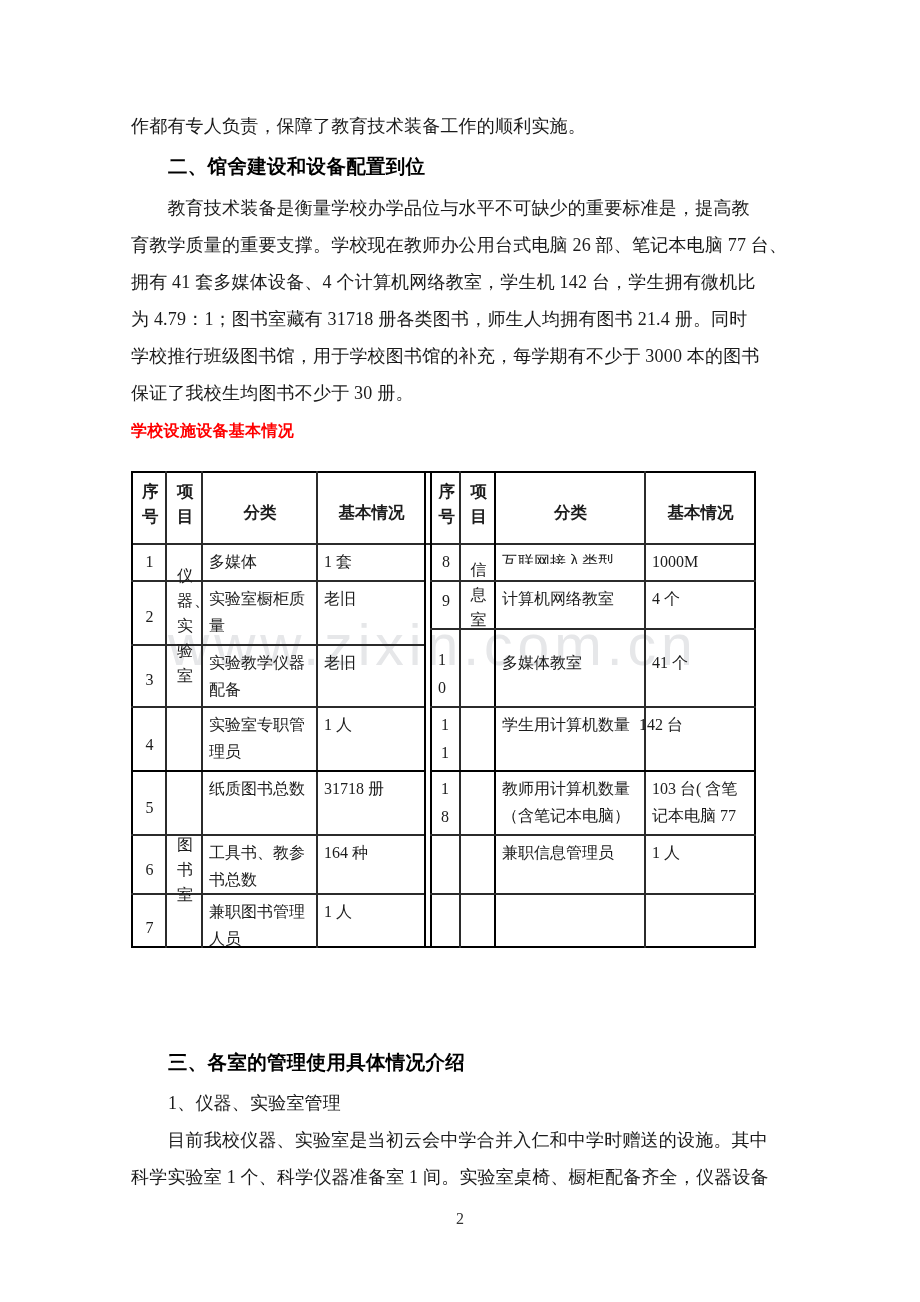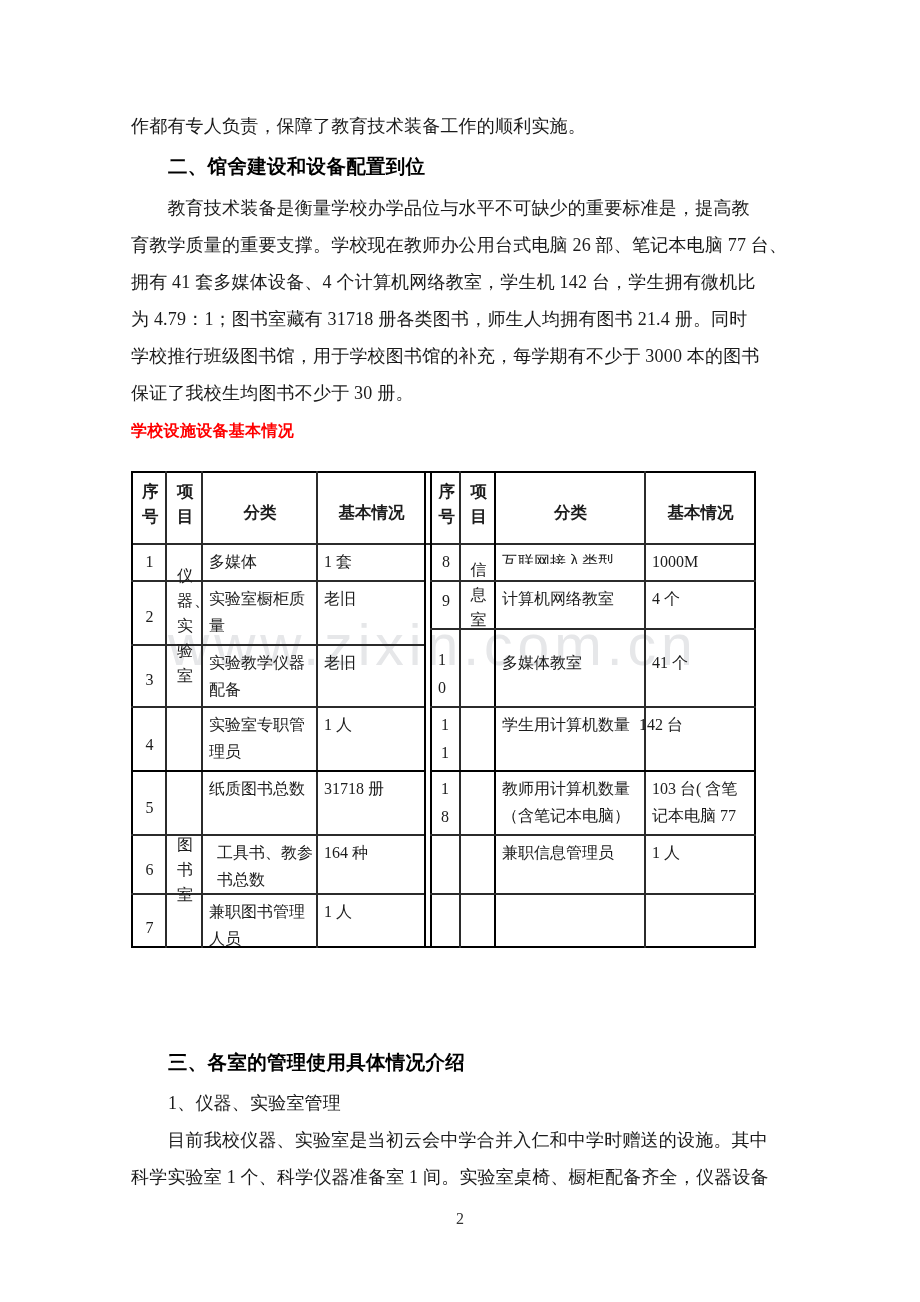--- a/index.html
+++ b/index.html
@@ -205,21 +205,21 @@
     </div>
     <div class="cell vtext" style="left:36px; top:355px; width:34px; height:120px;">
       <span class="vstack">图书室</span>
     </div>
 
     <div class="cell sans" style="left:72px; top:74px;  width:113px; height:35px;">多媒体</div>
     <div class="cell sans" style="left:72px; top:111px; width:113px; height:62px;">实验室橱柜质量</div>
     <div class="cell sans" style="left:72px; top:237px; width:113px; height:62px;">实验室专职管理员</div>
     <div class="cell sans" style="left:72px; top:175px; width:113px; height:60px;">实验教学仪器配备</div>
     <div class="cell sans" style="left:72px; top:301px; width:113px; height:62px;">纸质图书总数</div>
-    <div class="cell sans" style="left:72px; top:365px; width:113px; height:57px;margin-left:8px;">工具书、教参书总数</div>
+    <div class="cell sans" style="left:72px; top:365px; width:113px; height:57px;">工具书、教参书总数</div>
     <div class="cell sans" style="left:72px; top:424px; width:113px; height:51px;">兼职图书管理人员</div>
 
     <div class="cell" style="left:187px; top:74px;  width:106px; height:35px;">1 套</div>
     <div class="cell" style="left:187px; top:111px; width:106px; height:62px;">老旧</div>
     <div class="cell" style="left:187px; top:175px; width:106px; height:60px;">老旧</div>
     <div class="cell" style="left:187px; top:237px; width:106px; height:62px;">1 人</div>
     <div class="cell" style="left:187px; top:301px; width:106px; height:62px;">31718 册</div>
     <div class="cell" style="left:187px; top:365px; width:106px; height:57px;">164 种</div>
     <div class="cell" style="left:187px; top:424px; width:106px; height:51px;">1 人</div>
 

